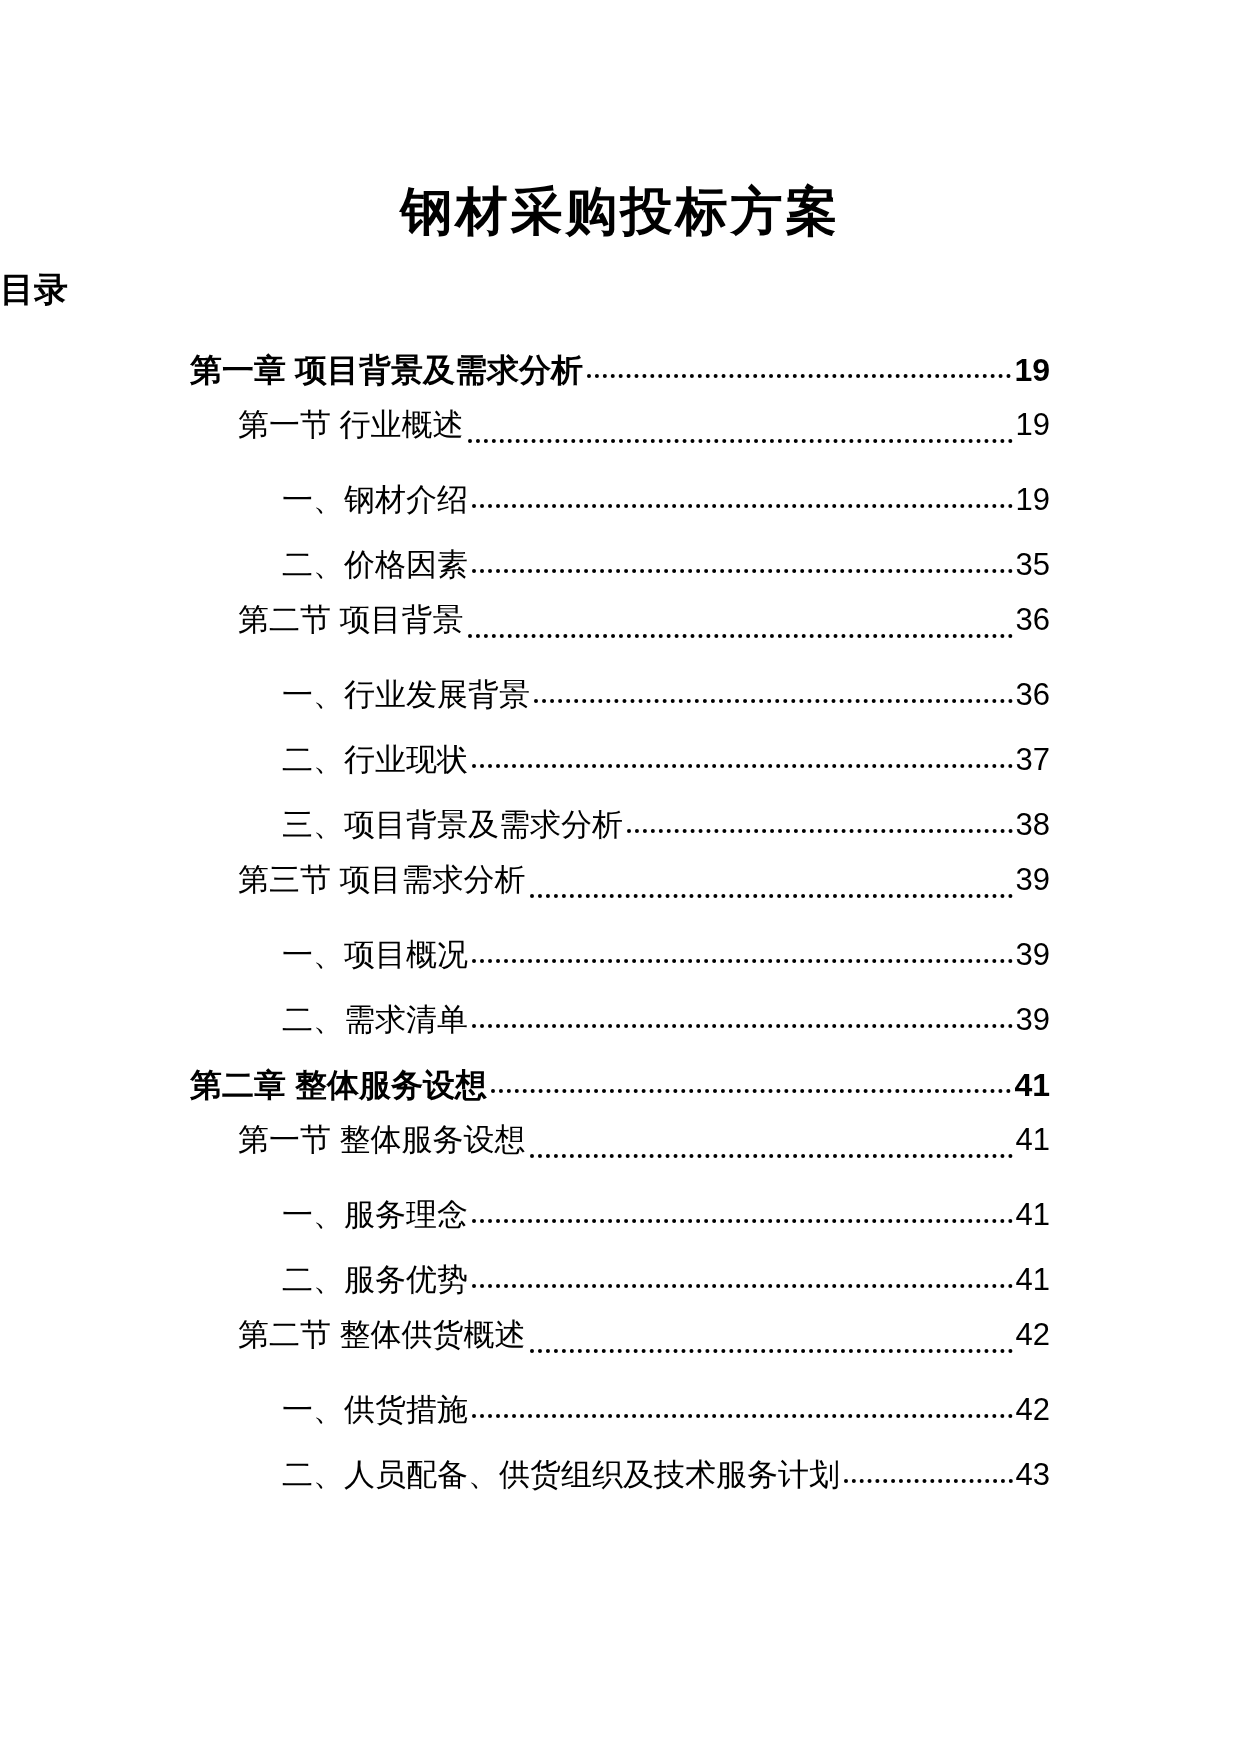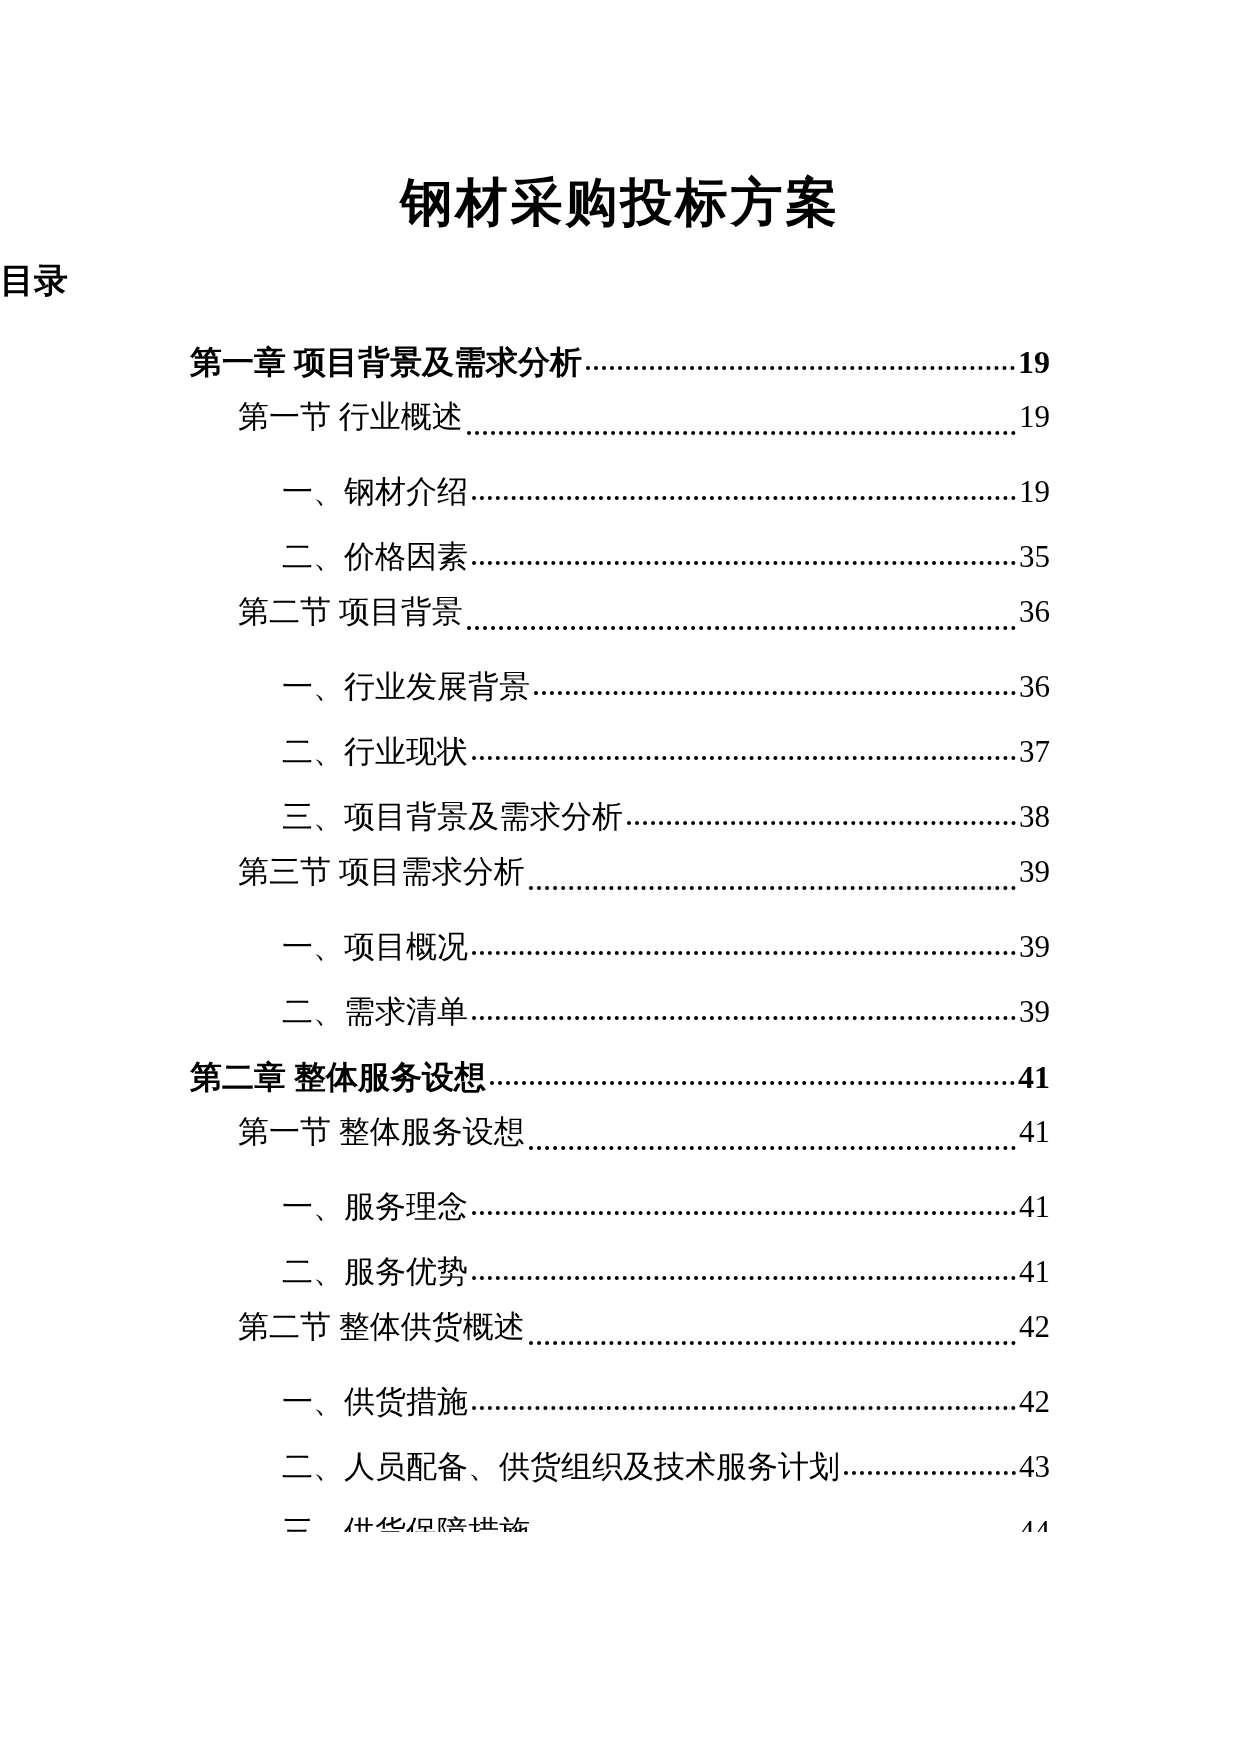--- a/index.html
+++ b/index.html
@@ -3,22 +3,21 @@
 <meta charset="utf-8">
 <style>
   html, body { margin: 0; padding: 0; background: #ffffff; }
   body { font-family: "Liberation Sans", "DejaVu Sans", sans-serif; color: #000; }
   .page {
     position: relative;
     width: 1241px;
     height: 1528px;
     background: #ffffff;
     overflow: hidden;
-    margin: 4px auto;
-    font-family: Liberation Serif, serif;
+    margin: 12px auto;
   }
   .doc-title {
     margin: 0;
     padding-top: 168px;
     font-size: 52px;
     line-height: 62px;
     font-weight: 700;
     letter-spacing: 3px;
     text-align: center;
   }
@@ -170,25 +169,20 @@
       <div class="toc-row level-item">
         <span class="toc-label">一、供货措施</span>
         <span class="toc-dots"></span>
         <span class="toc-page">42</span>
       </div>
       <div class="toc-row level-item">
         <span class="toc-label">二、人员配备、供货组织及技术服务计划</span>
         <span class="toc-dots"></span>
         <span class="toc-page">43</span>
       </div>
-      <div class="toc-row level-item">
-        <span class="toc-label">三、供货保障措施</span>
-        <span class="toc-dots"></span>
-        <span class="toc-page">44</span>
-      </div>
     </div>
 
   <div class="footer-page-number">1</div>
 
   <div class="brand-logo">
     <svg class="brand-icon" viewBox="0 0 140 140" xmlns="http://www.w3.org/2000/svg" aria-hidden="true">
 
       <circle cx="70" cy="70" r="53" fill="none" stroke="#92C6F8" stroke-width="14" stroke-dasharray="68.3 15.1" stroke-dashoffset="-7.5"></circle>
 
       <circle cx="70" cy="70" r="31" fill="none" stroke="#92C6F8" stroke-width="12"></circle>

